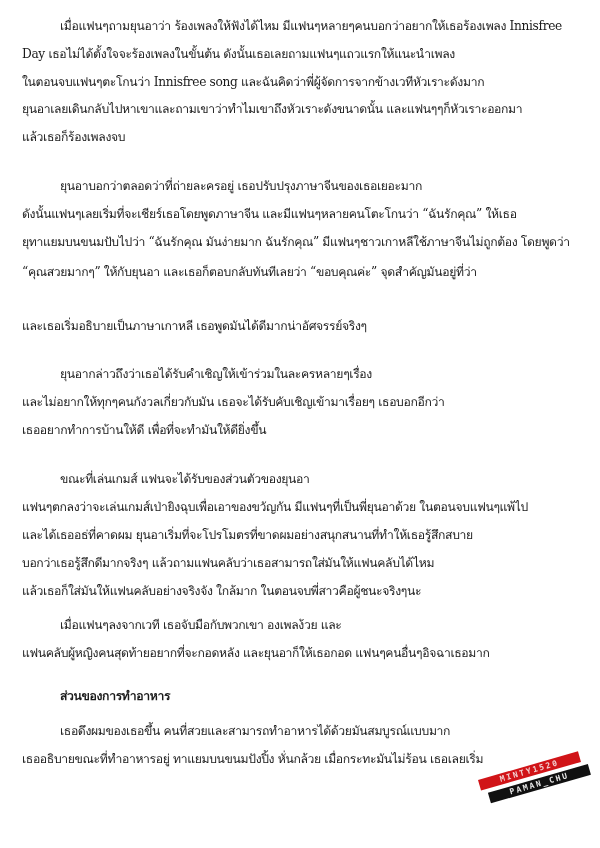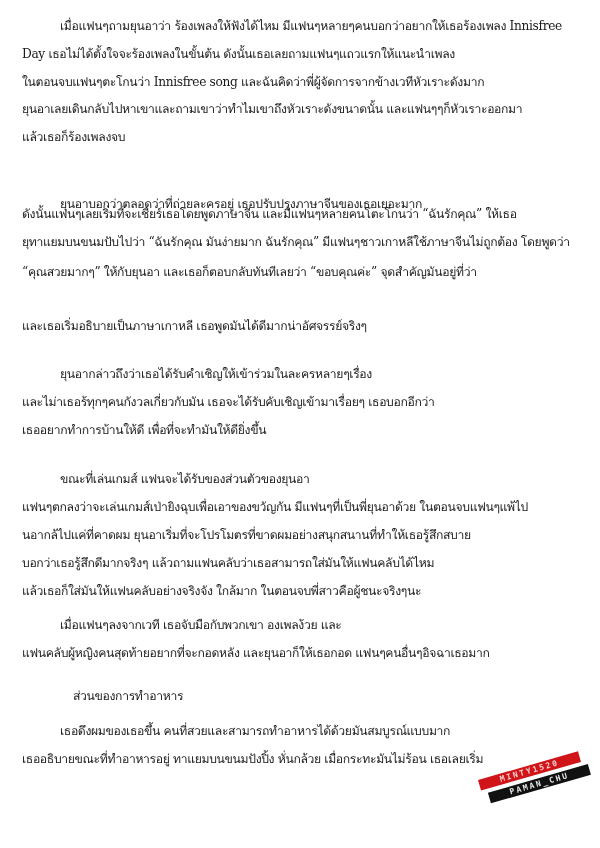--- a/index.html
+++ b/index.html
@@ -2,53 +2,53 @@
 <html><head>
 <meta charset="utf-8">
 <style>
   html, body { margin: 0; padding: 0; background: #ffffff; }
   body { width: 600px; height: 848px; position: relative; overflow: hidden;
          font-family: "DejaVu Serif", "Liberation Serif", serif; color: #1a1a1a; }
   .page { position: absolute; left: 0; top: 0; width: 600px; height: 848px; padding-left: 19px; }
   .line { position: absolute; left: 22px; font-size: 12.2px; line-height: 16px;
           white-space: nowrap; letter-spacing: -0.35px; transform-origin: left center; }
   .indent { left: 60px; }
-  .heading { font-weight: normal; left: 73px; }
+  .heading { font-weight: bold; left: 60px; }
   .wm { position: absolute; left: 478px; top: 780px; width: 120px; height: 48px;
         transform: rotate(-16deg); transform-origin: left top; }
   .wm-bar { position: absolute; height: 11px; font-family: "DejaVu Sans Mono", monospace;
             font-size: 8px; letter-spacing: 2px; text-align: center; line-height: 11px;
             font-weight: bold; }
   .wm-red { left: 0; top: 0; width: 104px; background: #d11418; color: #f2d3d3; }
   .wm-black { left: 6px; top: 15px; width: 104px; background: #111111; color: #e8e8e8; }
 </style>
 </head>
 <body>
 
 <div class="page">
 
   <div class="line indent" style="top:18px">เมื่อแฟนๆถามยุนอาว่า ร้องเพลงให้ฟังได้ไหม มีแฟนๆหลายๆคนบอกว่าอยากให้เธอร้องเพลง Innisfree</div>
   <div class="line" style="top:46px">Day เธอไม่ได้ตั้งใจจะร้องเพลงในขั้นต้น ดังนั้นเธอเลยถามแฟนๆแถวแรกให้แนะนำเพลง</div>
   <div class="line" style="top:74px">ในตอนจบแฟนๆตะโกนว่า Innisfree song และฉันคิดว่าพี่ผู้จัดการจากข้างเวทีหัวเราะดังมาก</div>
   <div class="line" style="top:101px">ยุนอาเลยเดินกลับไปหาเขาและถามเขาว่าทำไมเขาถึงหัวเราะดังขนาดนั้น และแฟนๆๆก็หัวเราะออกมา</div>
   <div class="line" style="top:129px">แล้วเธอก็ร้องเพลงจบ</div>
 
-  <div class="line indent" style="top:196px">ยุนอาบอกว่าตลอดว่าที่ถ่ายละครอยู่ เธอปรับปรุงภาษาจีนของเธอเยอะมาก</div>
+  <div class="line indent" style="top:178px">ยุนอาบอกว่าตลอดว่าที่ถ่ายละครอยู่ เธอปรับปรุงภาษาจีนของเธอเยอะมาก</div>
   <div class="line" style="top:206px">ดังนั้นแฟนๆเลยเริ่มที่จะเชียร์เธอโดยพูดภาษาจีน และมีแฟนๆหลายคนโตะโกนว่า “ฉันรักคุณ” ให้เธอ</div>
   <div class="line" style="top:234px">ยุทาแยมบนขนมปับไปว่า “ฉันรักคุณ มันง่ายมาก ฉันรักคุณ” มีแฟนๆชาวเกาหลีใช้ภาษาจีนไม่ถูกต้อง โดยพูดว่า</div>
   <div class="line" style="top:264px">“คุณสวยมากๆ” ให้กับยุนอา และเธอก็ตอบกลับทันทีเลยว่า “ขอบคุณค่ะ” จุดสำคัญมันอยู่ที่ว่า</div>
   <div class="line" style="top:318px">และเธอเริ่มอธิบายเป็นภาษาเกาหลี เธอพูดมันได้ดีมากน่าอัศจรรย์จริงๆ</div>
 
   <div class="line indent" style="top:366px">ยุนอากล่าวถึงว่าเธอได้รับคำเชิญให้เข้าร่วมในละครหลายๆเรื่อง</div>
-  <div class="line" style="top:394px">และไม่าเธอร้ทุกๆคนกังวลเกี่ยวกับมัน เธอจะได้รับคับเชิญเข้ามาเรื่อยๆ เธอบอกอีกว่า</div>
+  <div class="line" style="top:394px">และไม่อยากให้ทุกๆคนกังวลเกี่ยวกับมัน เธอจะได้รับคับเชิญเข้ามาเรื่อยๆ เธอบอกอีกว่า</div>
   <div class="line" style="top:422px">เธออยากทำการบ้านให้ดี เพื่อที่จะทำมันให้ดียิ่งขึ้น</div>
 
   <div class="line indent" style="top:471px">ขณะที่เล่นเกมส์ แฟนจะได้รับของส่วนตัวของยุนอา</div>
   <div class="line" style="top:499px">แฟนๆตกลงว่าจะเล่นเกมส์เป่ายิงฉุบเพื่อเอาของขวัญกัน มีแฟนๆที่เป็นพี่ยุนอาด้วย ในตอนจบแฟนๆแพ้ไป</div>
-  <div class="line" style="top:527px">นอากล้ไปแค่ที่คาดผม ยุนอาเริ่มที่จะโปรโมตรที่ขาดผมอย่างสนุกสนานที่ทำให้เธอรู้สึกสบาย</div>
+  <div class="line" style="top:527px">และได้เธออธ่ที่คาดผม ยุนอาเริ่มที่จะโปรโมตรที่ขาดผมอย่างสนุกสนานที่ทำให้เธอรู้สึกสบาย</div>
   <div class="line" style="top:555px">บอกว่าเธอรู้สึกดีมากจริงๆ แล้วถามแฟนคลับว่าเธอสามารถใส่มันให้แฟนคลับได้ไหม</div>
   <div class="line" style="top:583px">แล้วเธอก็ใส่มันให้แฟนคลับอย่างจริงจัง ใกล้มาก ในตอนจบพี่สาวคือผู้ชนะจริงๆนะ</div>
 
   <div class="line indent" style="top:617px">เมื่อแฟนๆลงจากเวที เธอจับมือกับพวกเขา องเพลง้วย และ</div>
   <div class="line" style="top:645px">แฟนคลับผู้หญิงคนสุดท้ายอยากที่จะกอดหลัง และยุนอาก็ให้เธอกอด แฟนๆคนอื่นๆอิจฉาเธอมาก</div>
 
   <div class="line heading" style="top:688px">ส่วนของการทำอาหาร</div>
 
   <div class="line indent" style="top:723px">เธอดึงผมของเธอขึ้น คนที่สวยและสามารถทำอาหารได้ด้วยมันสมบูรณ์แบบมาก</div>
   <div class="line" style="top:751px">เธออธิบายขณะที่ทำอาหารอยู่  ทาแยมบนขนมปังปิ้ง หั่นกล้วย เมื่อกระทะมันไม่ร้อน เธอเลยเริ่ม</div>

